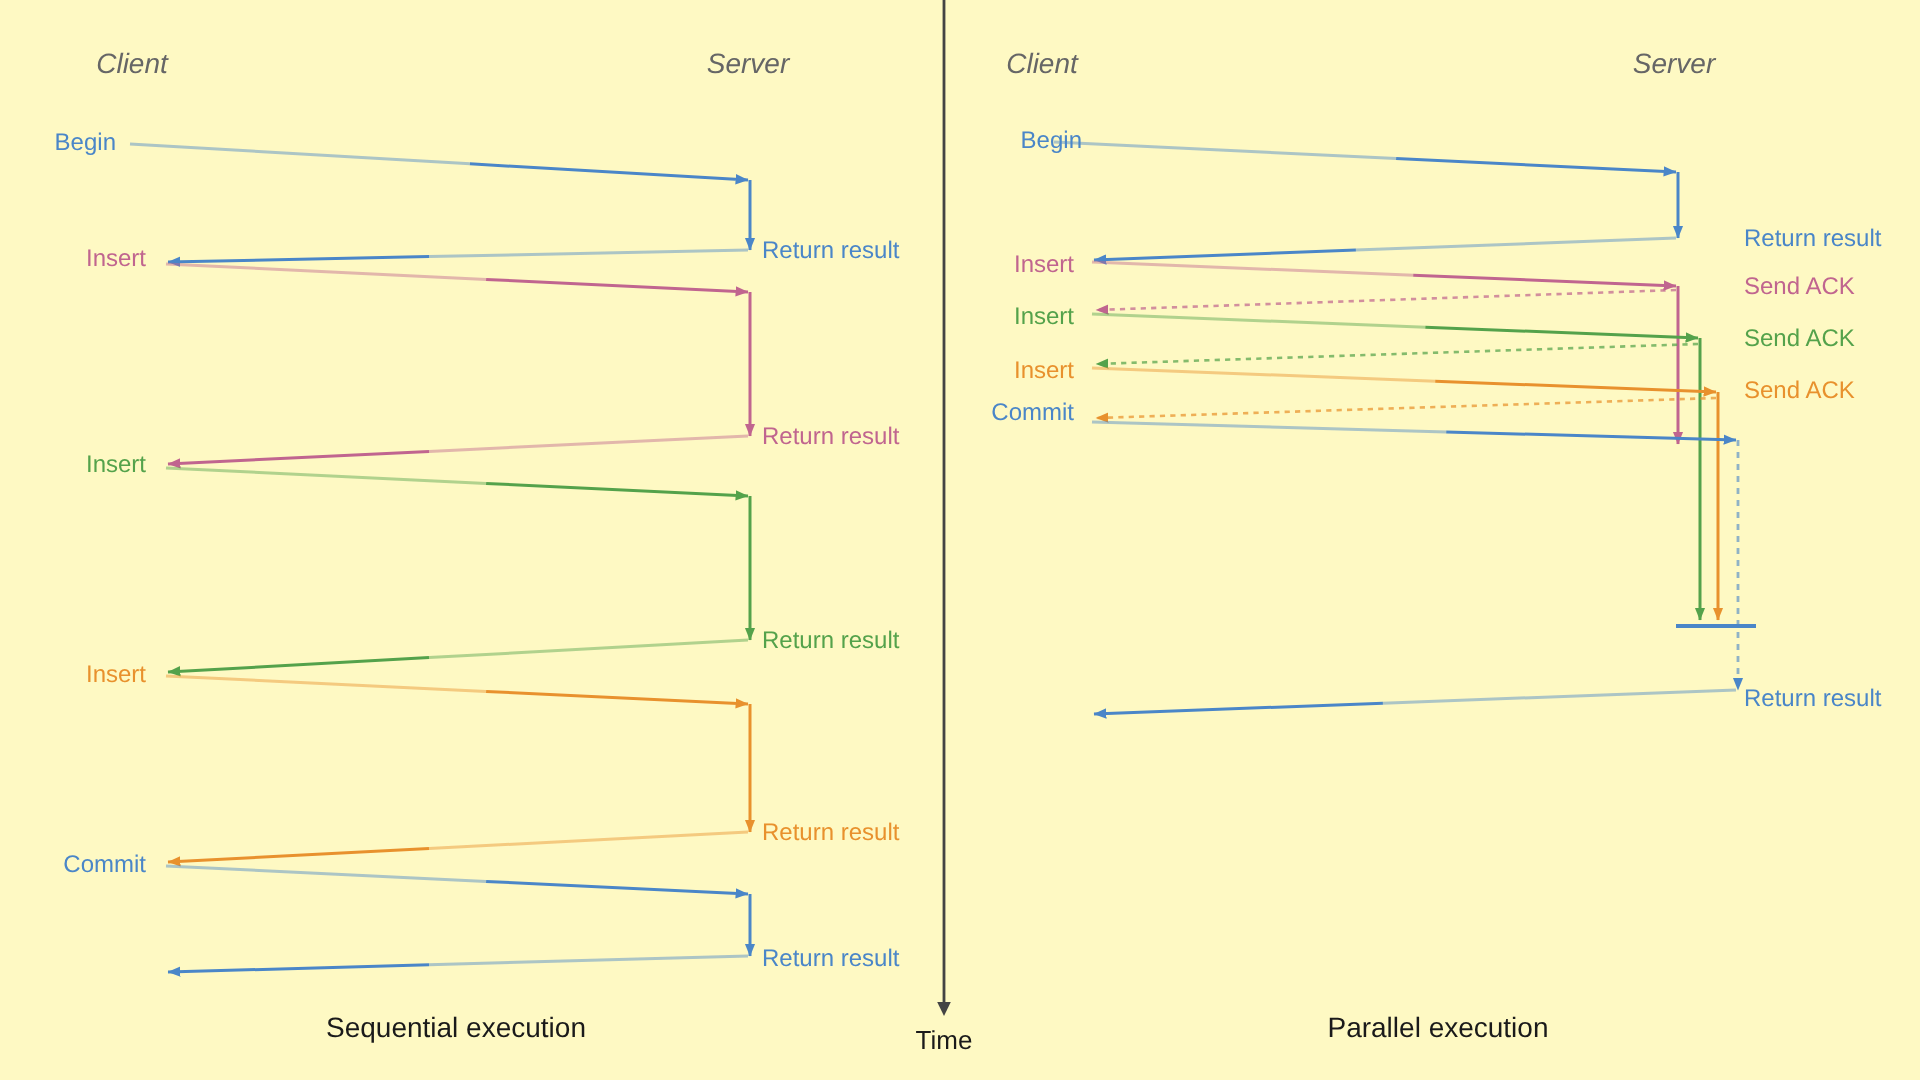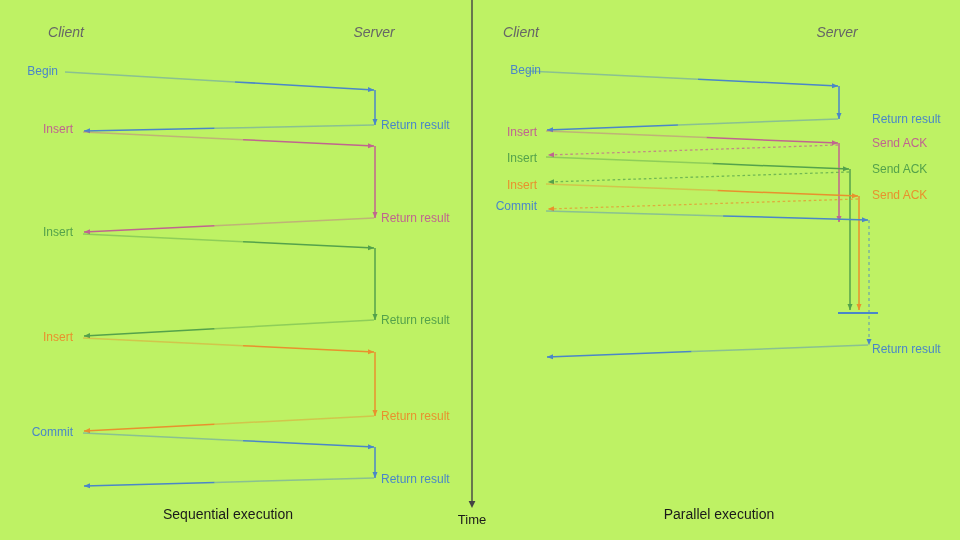--- a/index.html
+++ b/index.html
@@ -4,21 +4,21 @@
 <style>
   html, body {
     margin: 0;
     padding: 0;
     background: #ffffff;
   }
   #page {
     position: relative;
     width: 960px;
     height: 540px;
-    background: #bef264;
+    background: #fef9c3;
     font-family: "Liberation Sans", sans-serif;
     overflow: hidden;
   }
   svg#diagram {
     position: absolute;
     left: 0;
     top: 0;
     width: 960px;
     height: 540px;
   }

